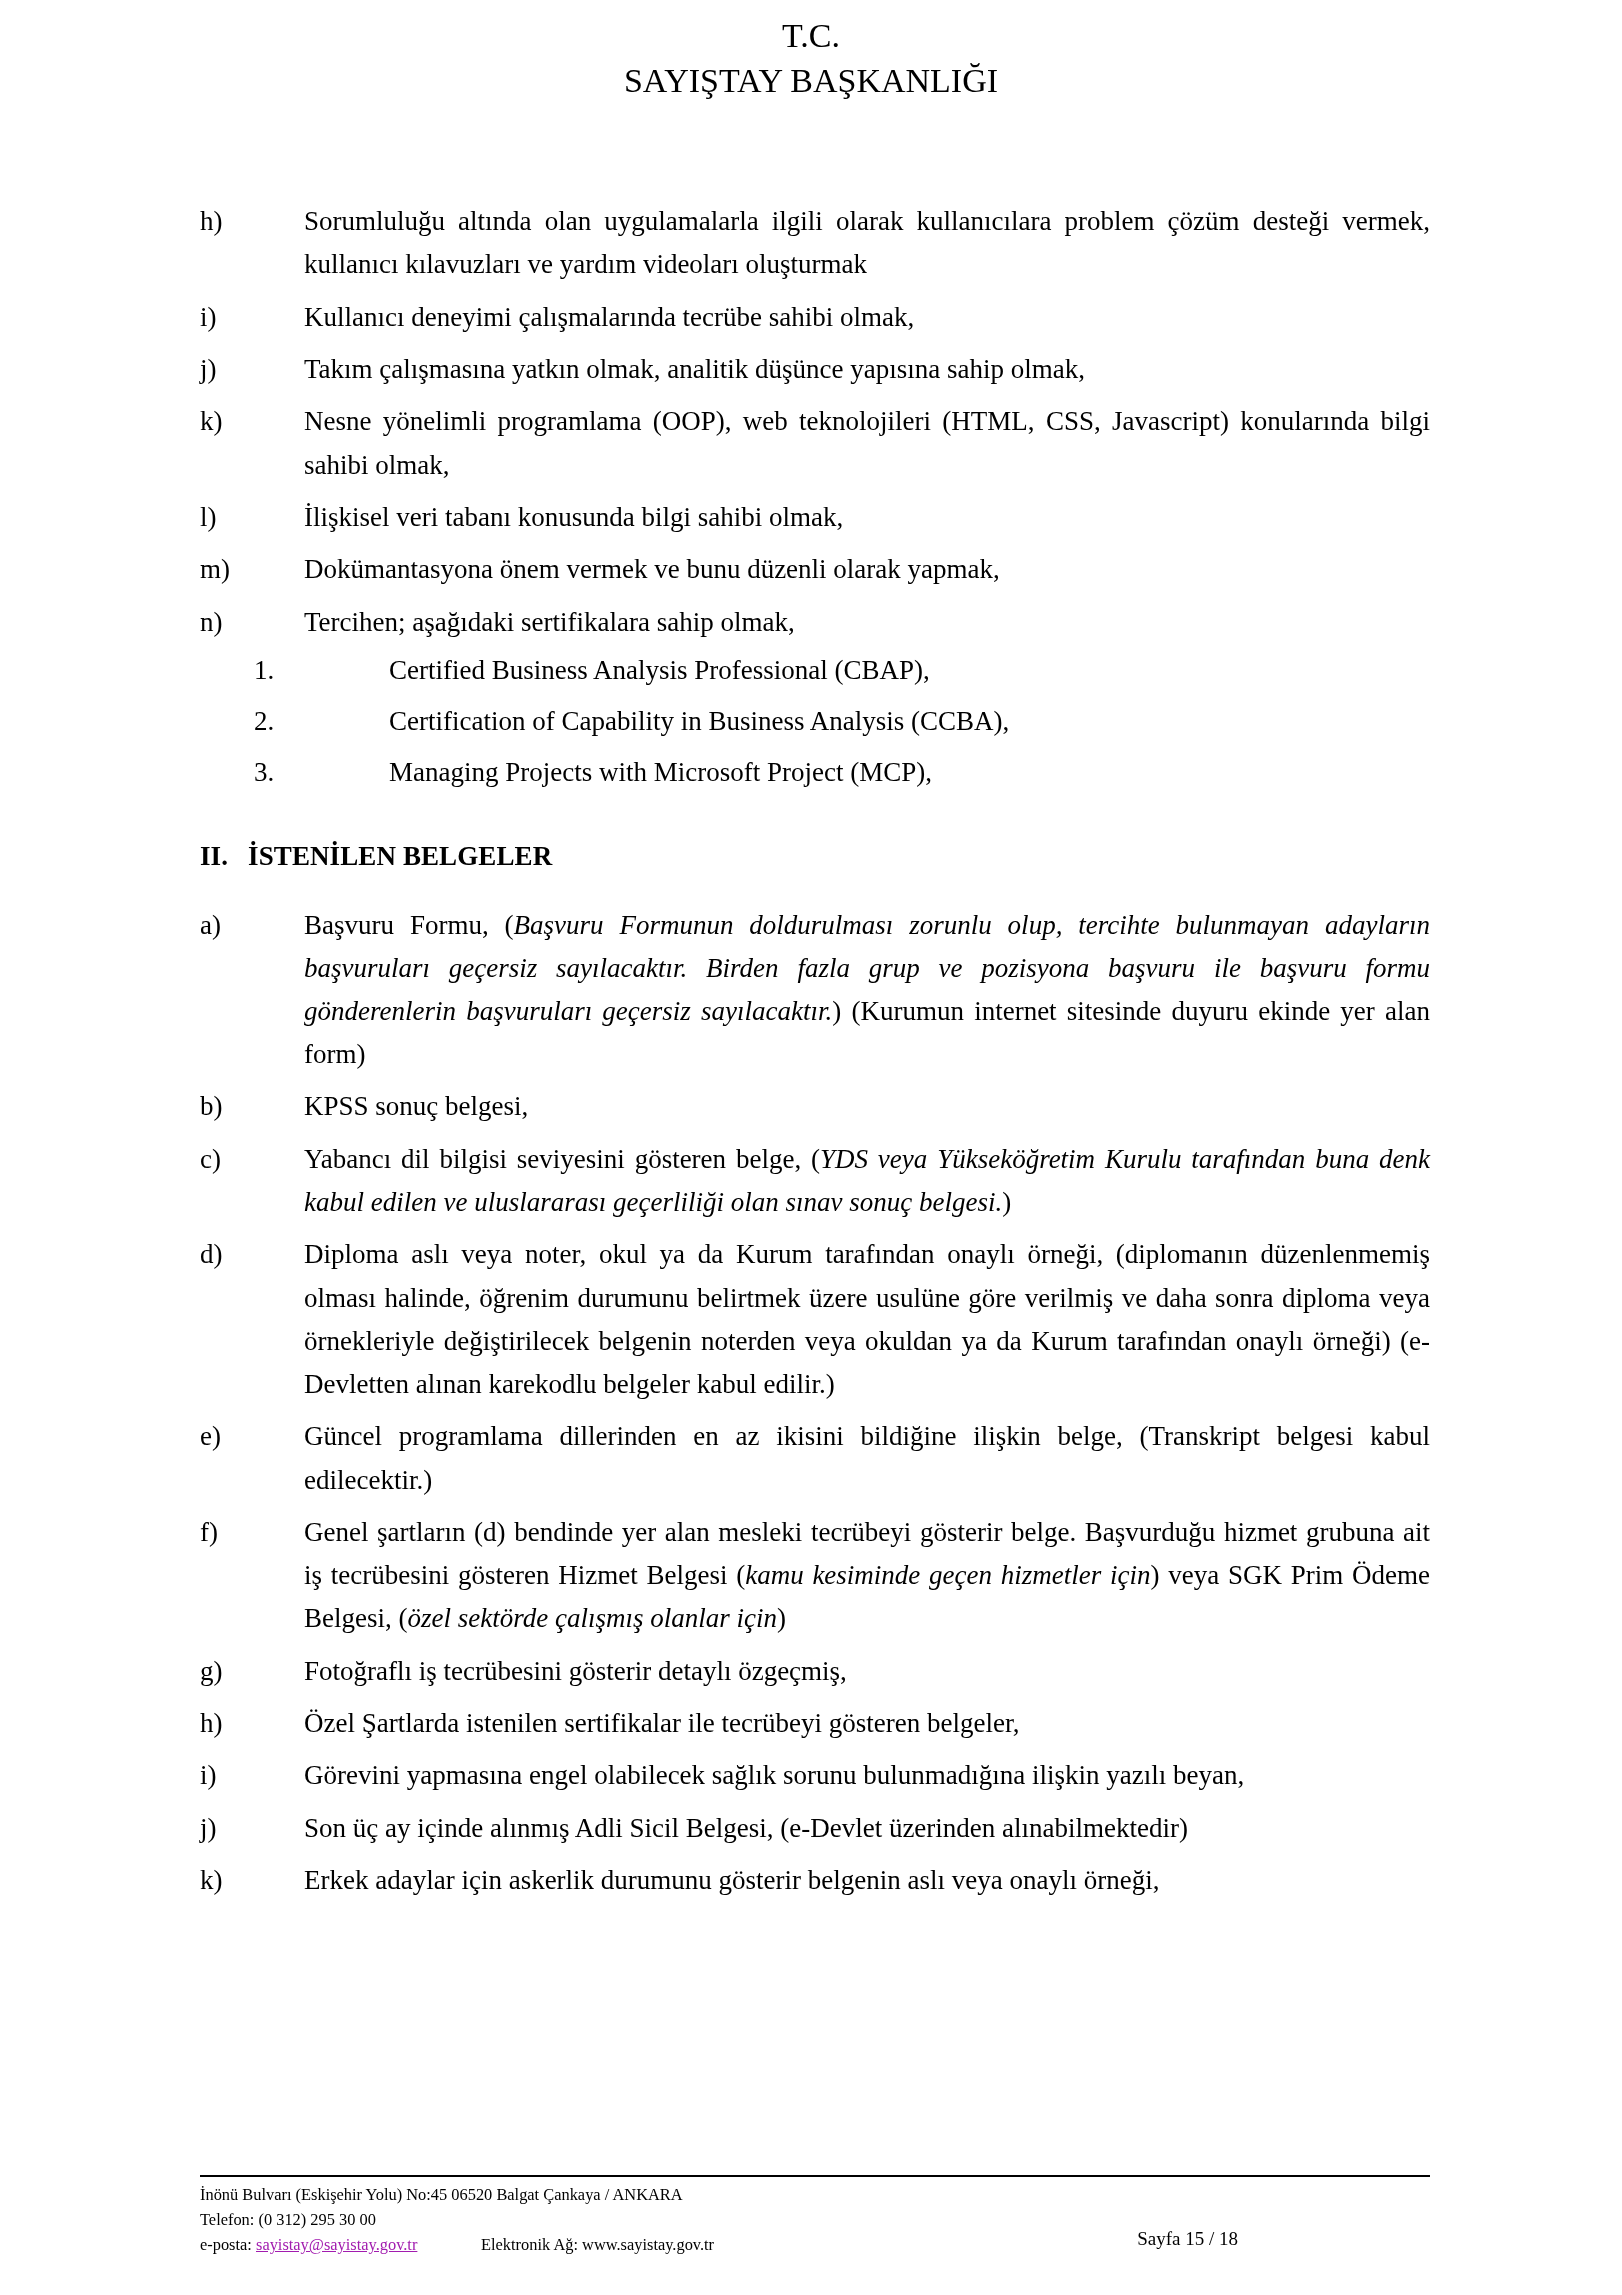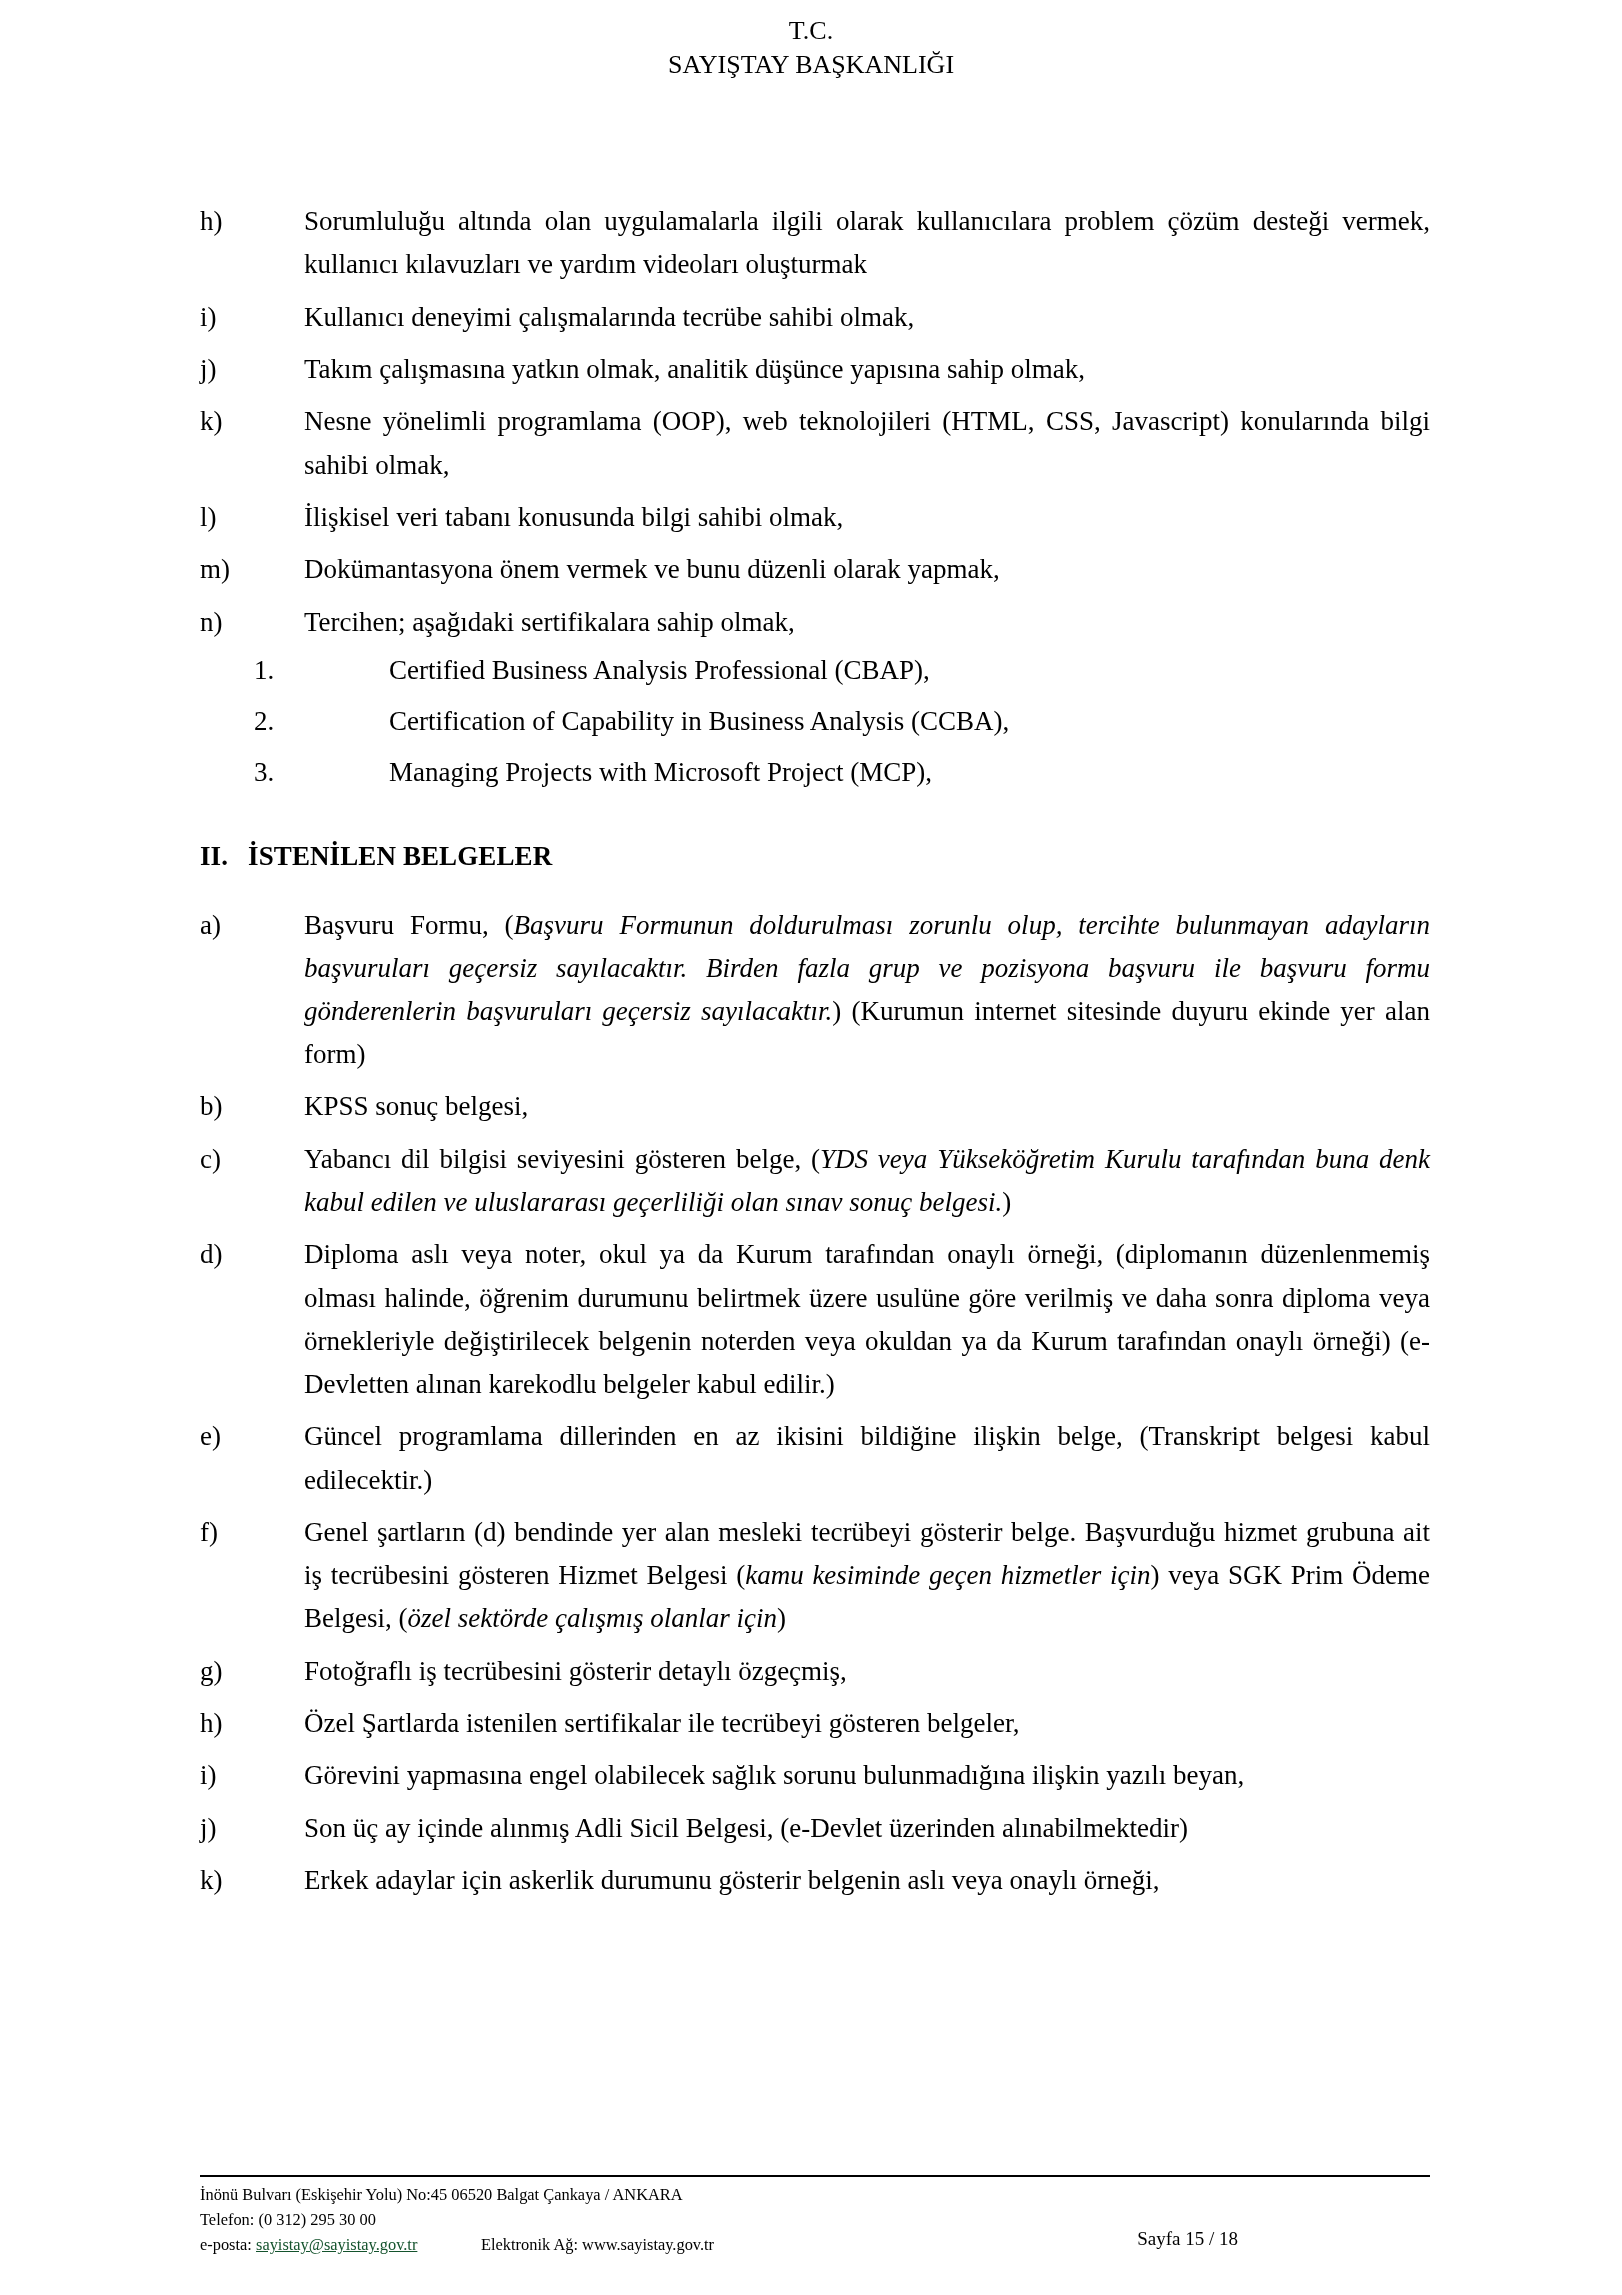--- a/index.html
+++ b/index.html
@@ -19,21 +19,21 @@
     margin: 0 auto;
     background: #ffffff;
     box-sizing: border-box;
     overflow: hidden;
   }
 
   
   .doc-header {
     text-align: center;
     padding-top: 14.4px;
-    font-size: 26px;
+    font-size: 34px;
     line-height: 1.30;
   }
   .doc-header .hline { display: block; }
 
   
   .content {
     position: absolute;
     left: 200px;
     top: 200px;
     width: 1230px;
@@ -116,21 +116,21 @@
   .footer .rule {
     border: 0;
     border-top: 2px solid #000;
     margin: 0 0 6.5px 0;
     width: 100%;
   }
   .footer .frow { display: flex; }
   .footer .fcol-1 { width: 281px; flex: 0 0 281px; }
   .footer .fcol-2 { flex: 1 1 auto; }
   .footer a.mail {
-    color: #14532d;
+    color: #a21caf;
   }
   .page-num {
     position: absolute;
     right: 192px;
     bottom: 4px;
     font-size: 19px;
   }
   .footer-wrap { position: relative; }
 </style>
 </head>

